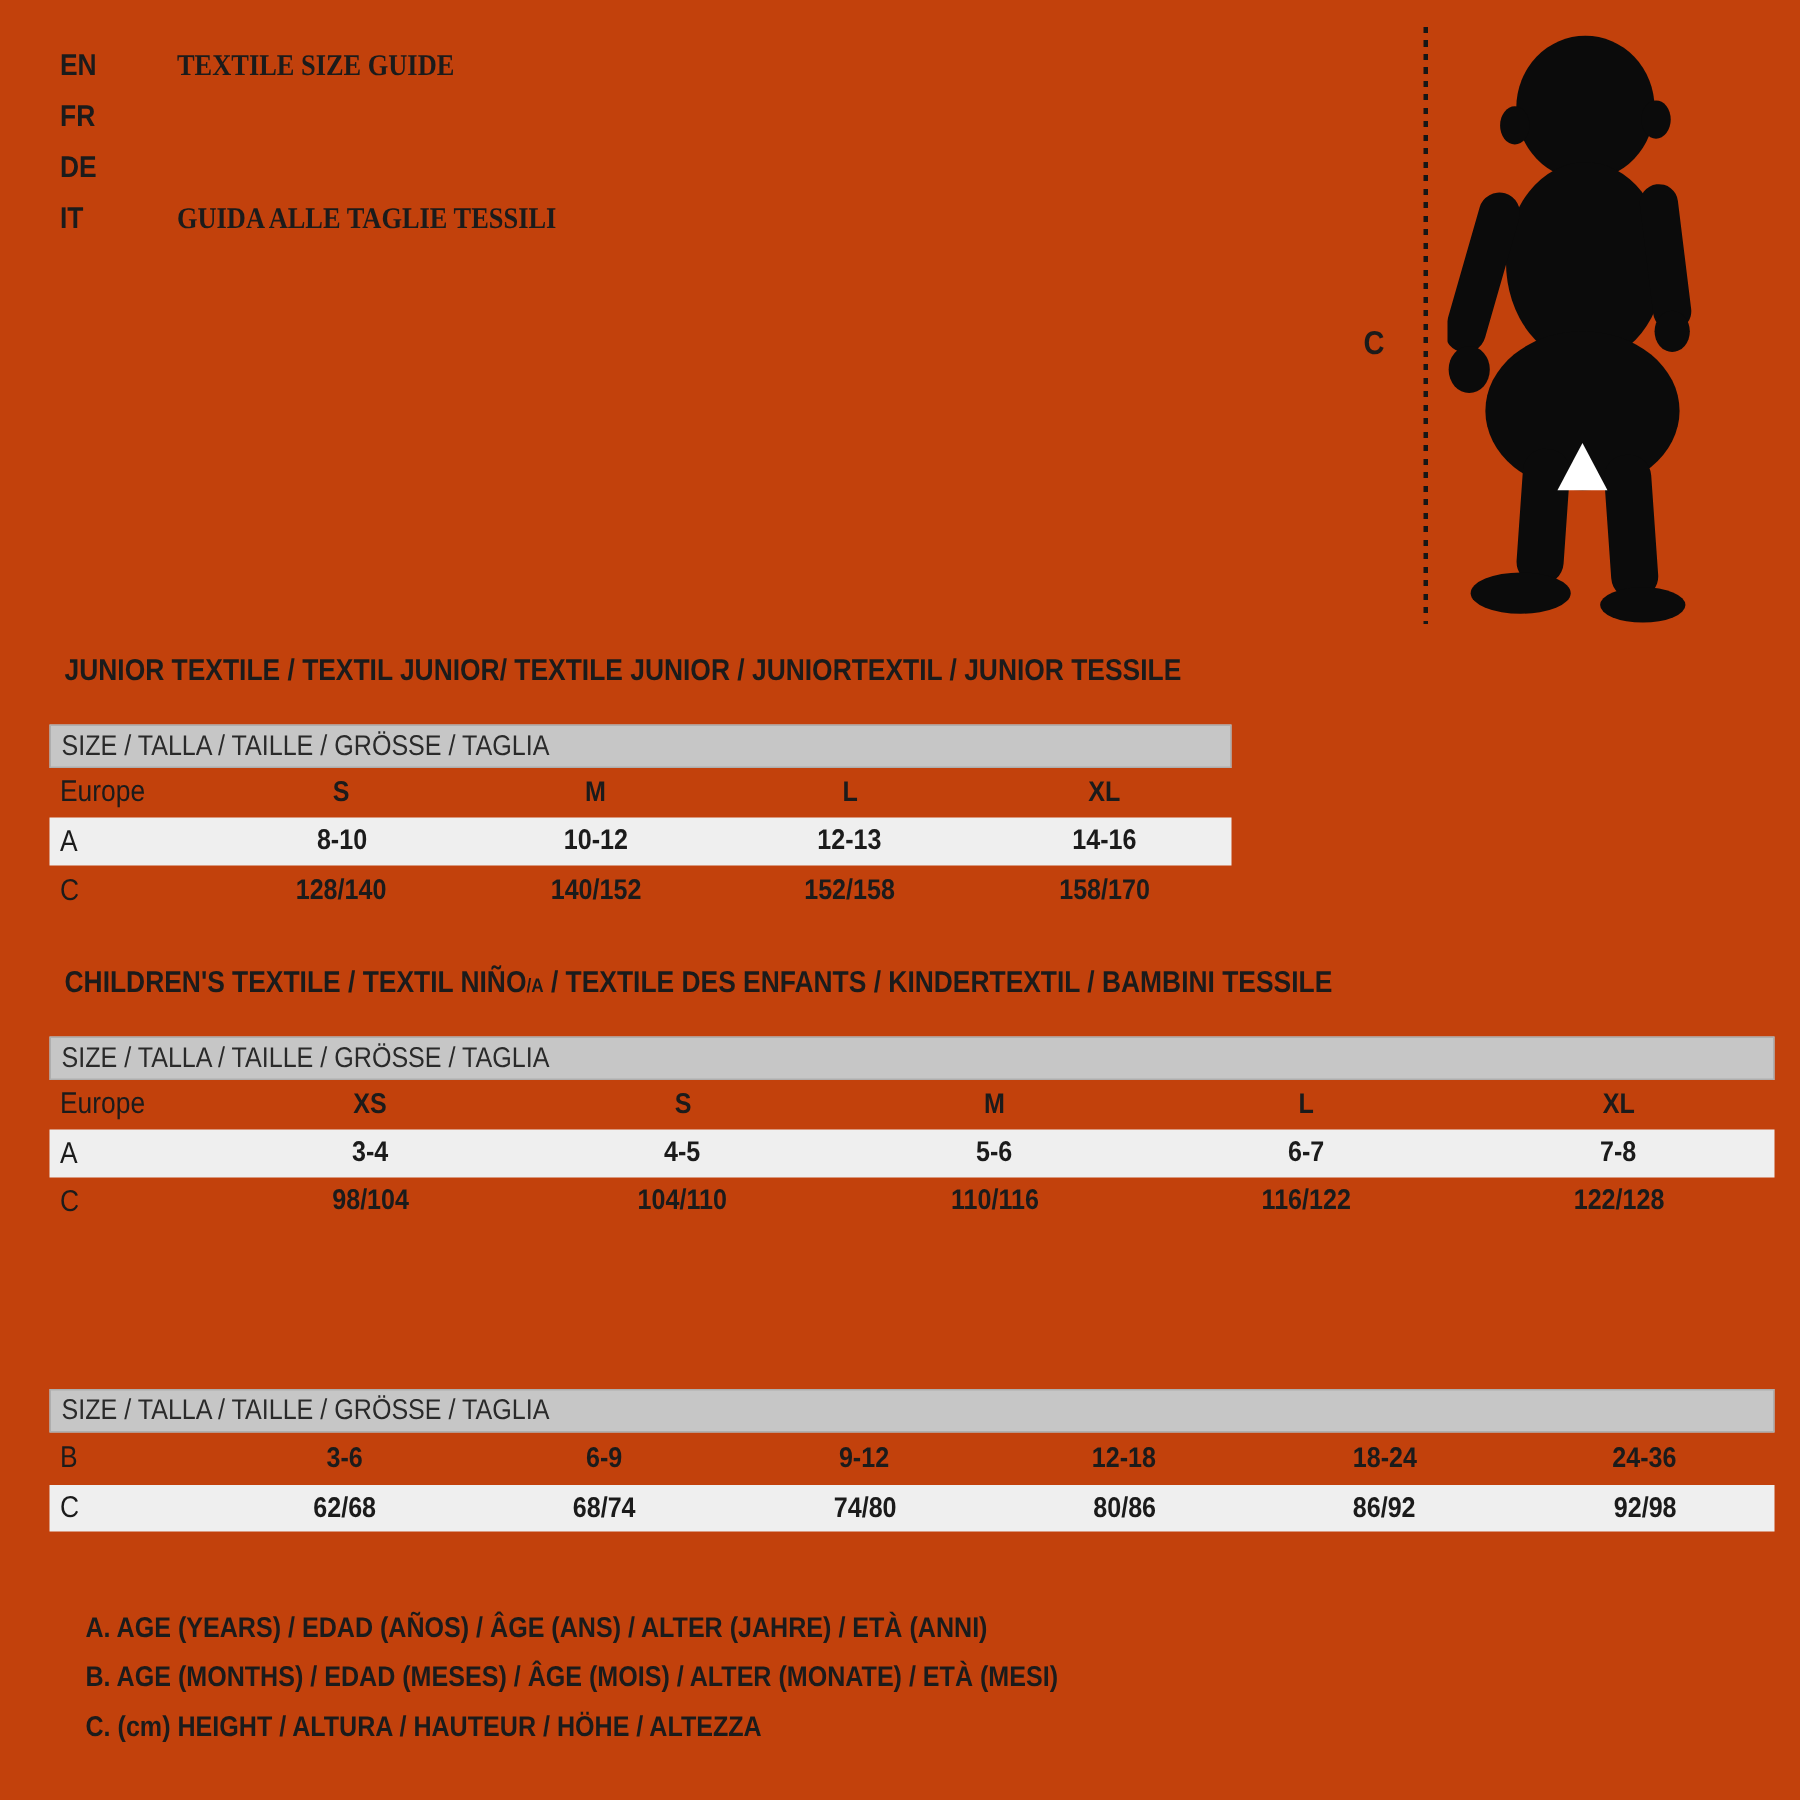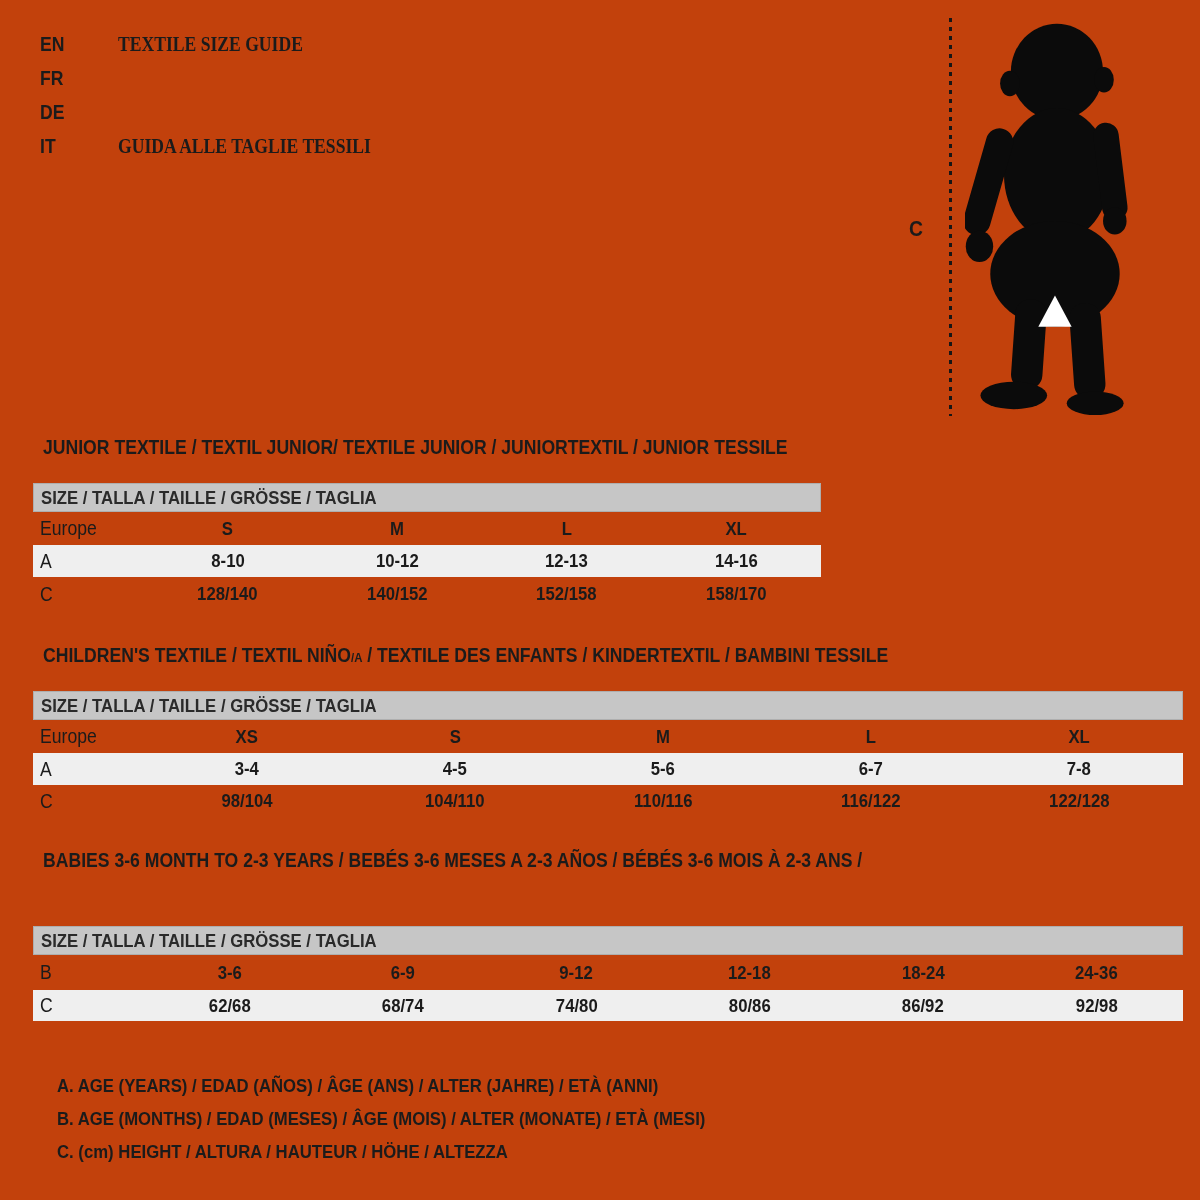--- a/index.html
+++ b/index.html
@@ -26,21 +26,21 @@
 
   
   .sec-heading { position:absolute; left:43px; font-size:20px; font-weight:bold; white-space:nowrap; }
   .sub { font-size:13px; font-weight:bold; vertical-align:baseline; }
 
   
   .sg-table { position:absolute; left:33px; }
   .tbar {
     height:29px; background:#c6c6c6; border:1px solid #aeaeae; box-sizing:border-box;
     display:flex; align-items:center; padding-left:7px;
-    font-size:19px; font-weight:bold; color:#2a2a2a;
+    font-size:19px; font-weight:normal; color:#2a2a2a;
   }
   .trow { display:flex; align-items:center; }
   .trow.stripe { background:#efefef; }
   .tlabel { width:110px; padding-left:7px; box-sizing:border-box; font-size:20px; font-weight:normal; }
   .tcell  { flex:1; text-align:center; font-size:19px; font-weight:bold; }
 
   .h33 { height:33px; } .h32 { height:32px; } .h34 { height:34px; }
   .h35 { height:35px; } .h31 { height:31px; }
 
   
@@ -146,23 +146,20 @@
     <div class="trow h32">
       <span class="tlabel"><span class="cx">C</span></span>
       <span class="tcell"><span class="cxc">98/104</span></span>
       <span class="tcell"><span class="cxc">104/110</span></span>
       <span class="tcell"><span class="cxc">110/116</span></span>
       <span class="tcell"><span class="cxc">116/122</span></span>
       <span class="tcell"><span class="cxc">122/128</span></span>
     </div>
   </div>
 
-  <div class="sec-heading" style="top:849px;">
-    <span class="cx">BABIES 3-6 MONTH TO 2-3 YEARS / BEBÉS 3-6 MESES A 2-3 AÑOS / BÉBÉS 3-6 MOIS À 2-3 ANS /</span>
-  </div>
   <div class="sg-table" style="top:926px; width:1150px;">
     <div class="tbar">
         <span class="cx">SIZE / TALLA / TAILLE / GRÖSSE / TAGLIA</span>
       </div>
     <div class="trow h35">
       <span class="tlabel"><span class="cx">B</span></span>
       <span class="tcell"><span class="cxc">3-6</span></span>
       <span class="tcell"><span class="cxc">6-9</span></span>
       <span class="tcell"><span class="cxc">9-12</span></span>
       <span class="tcell"><span class="cxc">12-18</span></span>

